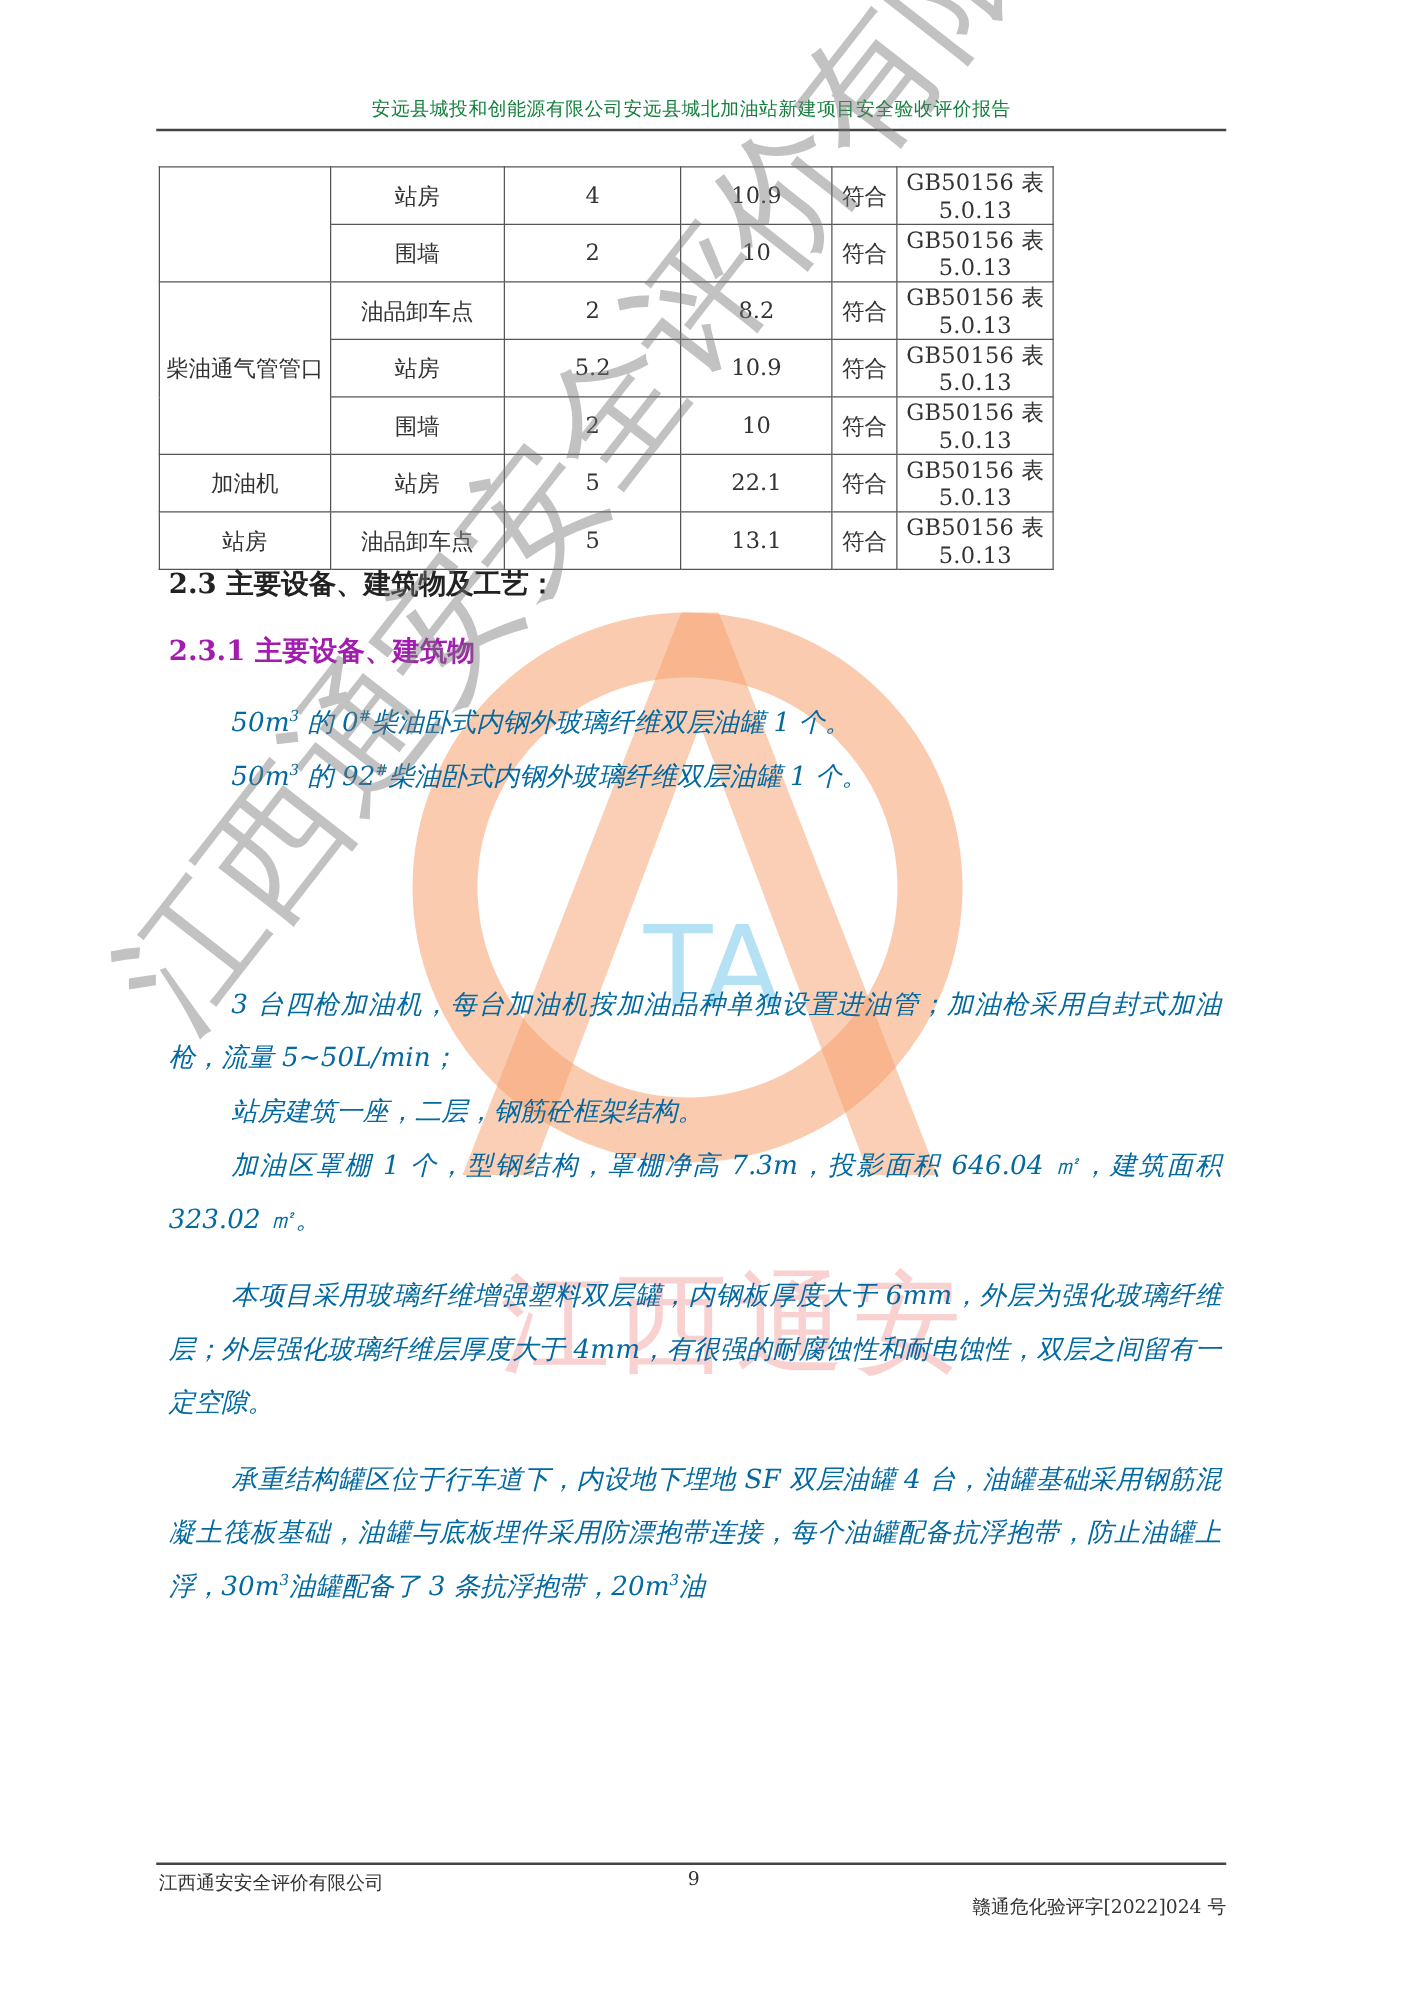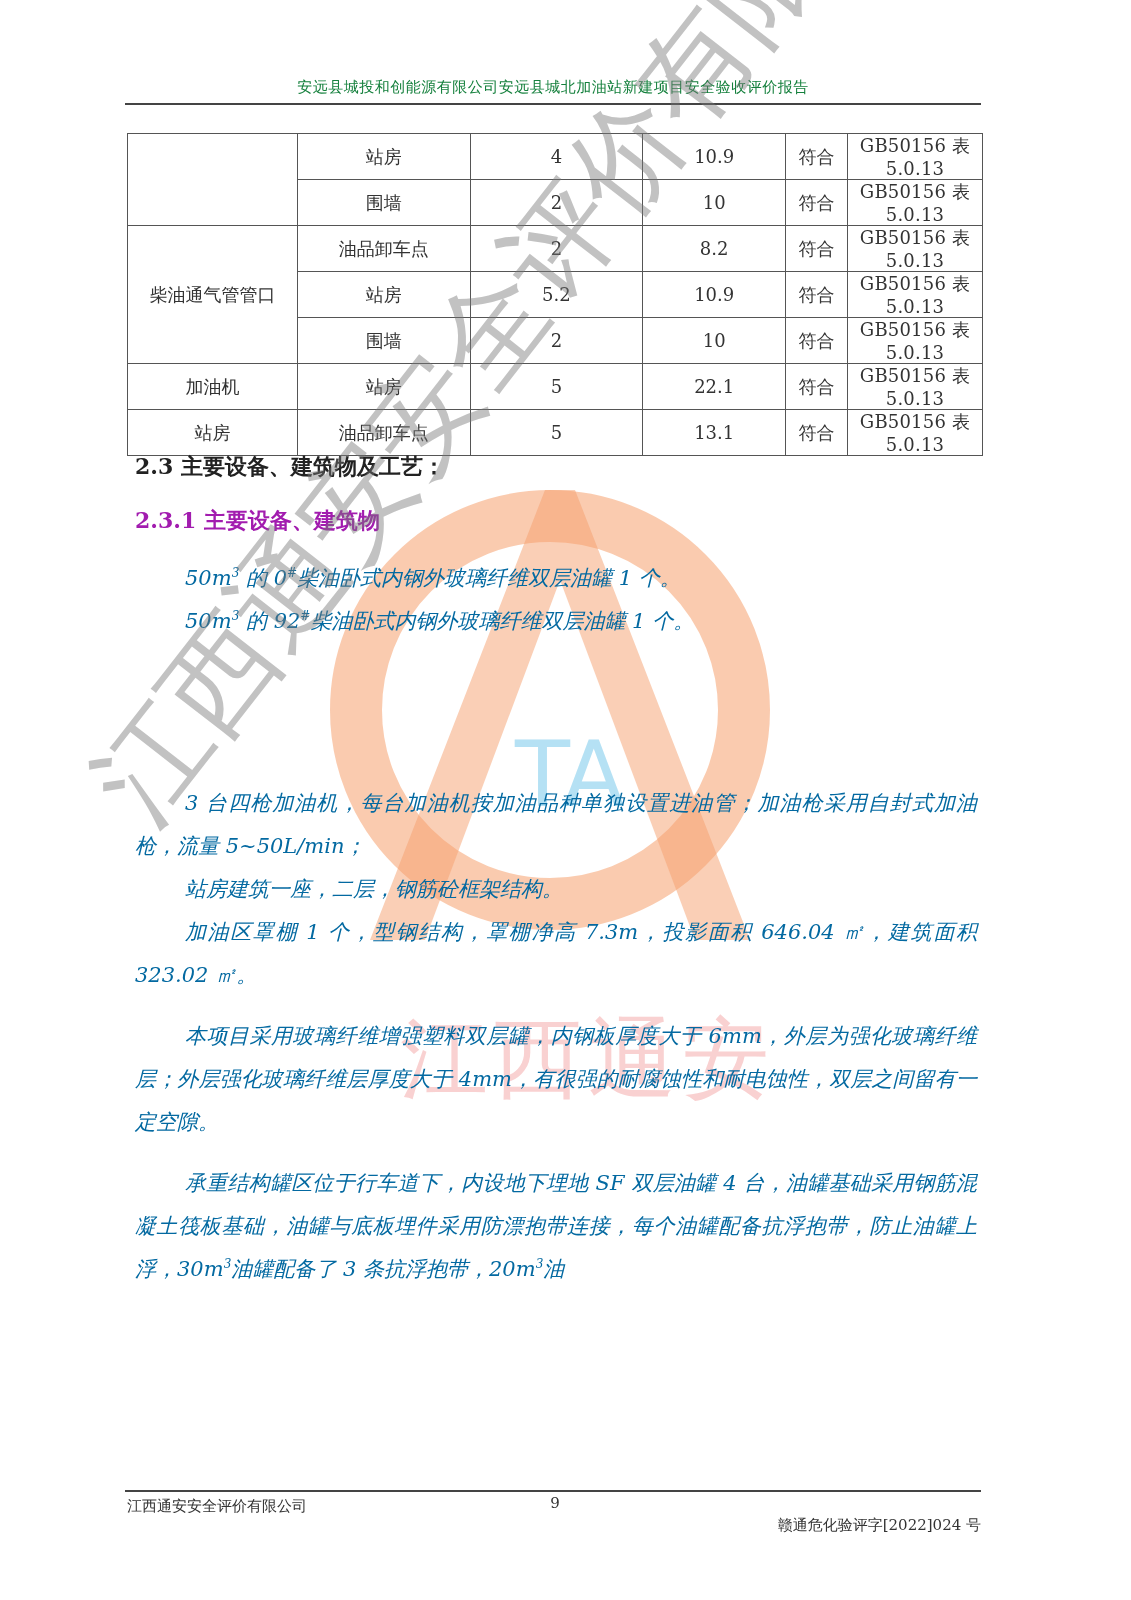--- a/index.html
+++ b/index.html
@@ -4,21 +4,21 @@
 <style>
   html, body { margin: 0; padding: 0; background: #ffffff; }
   body { width: 1131px; height: 1600px; position: relative; overflow: hidden;
          font-family: "DejaVu Serif", "Liberation Serif", serif; color: #222; }
 
   .page-header { position: absolute; left: 125px; top: 78px; width: 856px; text-align: center;
                  font-size: 15px; color: #15803d; letter-spacing: 0.5px; }
   .header-rule { position: absolute; left: 125px; top: 103px; width: 856px; height: 0;
                  border-top: 2px solid #444; }
 
-  table.dist { position: absolute; left: 127px; top: 133px; width: 856px; border-collapse: collapse;
+  table.dist { position: absolute; left: 127px; top: 133px; width: 716px; border-collapse: collapse;
                font-size: 18px; color: #333; z-index: 2; }
   table.dist td { border: 1px solid #555; height: 42px; text-align: center; padding: 0;
                   background: transparent; }
   table.dist td.ref { text-align: center; letter-spacing: 0.2px; }
 
   .h2 { position: absolute; left: 135px; top: 452px; font-size: 22px; font-weight: bold;
         color: #222; z-index: 2; }
   .h3 { position: absolute; left: 135px; top: 506px; font-size: 22px; font-weight: bold;
         color: #a21caf; z-index: 2; }
 

